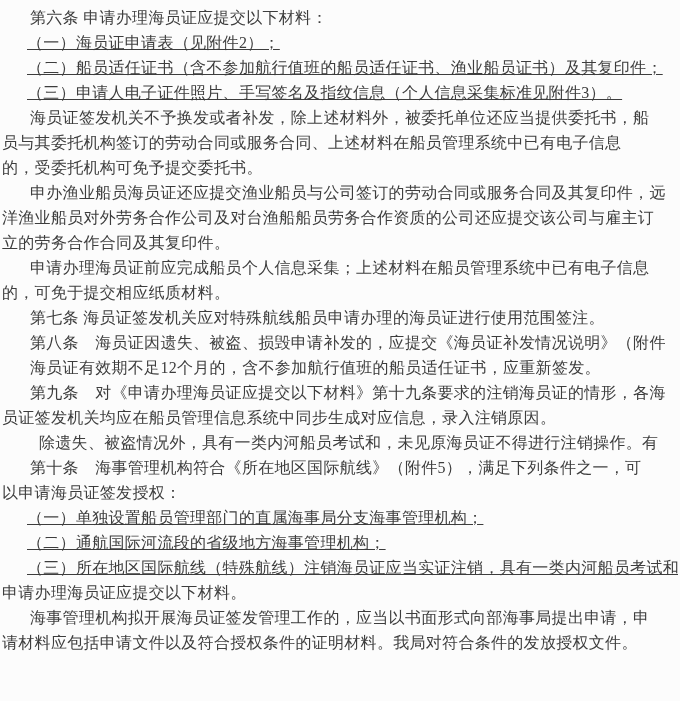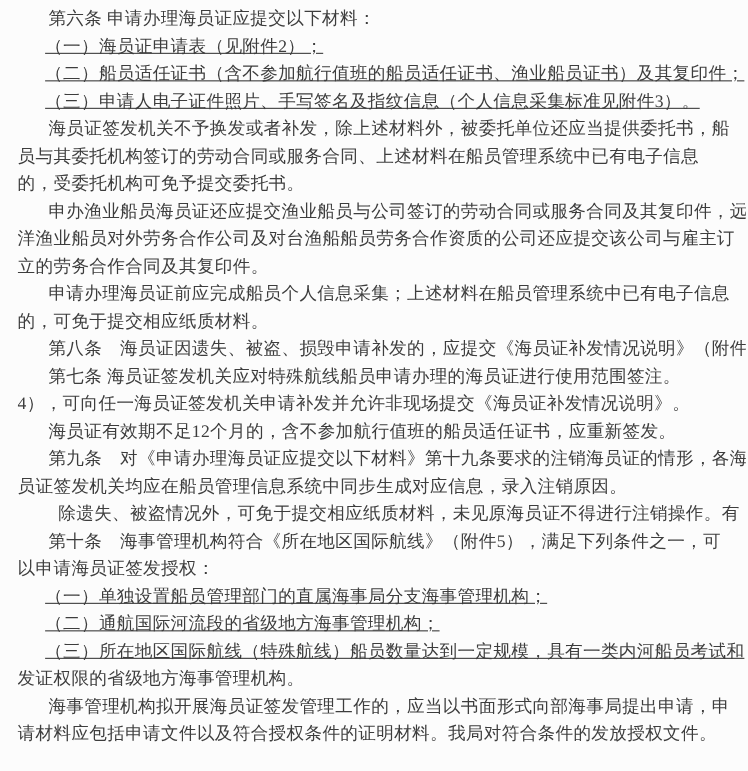--- a/index.html
+++ b/index.html
@@ -9,21 +9,21 @@
   body {
     width: 680px;
     height: 701px;
     background: #fcfcfc;
     overflow: hidden;
   }
   .page {
     box-sizing: border-box;
     width: 680px;
     height: 701px;
-    padding: 5px 2px 0 16px;
+    padding: 5px 2px 0 2px;
     font-family: "Liberation Serif", "DejaVu Serif", serif;
     font-size: 16px;
     color: #3d3d3d;
   }
   .ln {
     height: 25px;
     line-height: 25px;
     white-space: nowrap;
     letter-spacing: 0.3px;
     overflow: hidden;
@@ -41,28 +41,27 @@
   <div class="ln ind-sub">（二）船员适任证书（含不参加航行值班的船员适任证书、渔业船员证书）及其复印件；</div>
   <div class="ln ind-sub">（三）申请人电子证件照片、手写签名及指纹信息（个人信息采集标准见附件3）。</div>
   <div class="ln ind">海员证签发机关不予换发或者补发，除上述材料外，被委托单位还应当提供委托书，船</div>
   <div class="ln">员与其委托机构签订的劳动合同或服务合同、上述材料在船员管理系统中已有电子信息</div>
   <div class="ln">的，受委托机构可免予提交委托书。</div>
   <div class="ln ind">申办渔业船员海员证还应提交渔业船员与公司签订的劳动合同或服务合同及其复印件，远</div>
   <div class="ln">洋渔业船员对外劳务合作公司及对台渔船船员劳务合作资质的公司还应提交该公司与雇主订</div>
   <div class="ln">立的劳务合作合同及其复印件。</div>
   <div class="ln ind">申请办理海员证前应完成船员个人信息采集；上述材料在船员管理系统中已有电子信息</div>
   <div class="ln">的，可免于提交相应纸质材料。</div>
+  <div class="ln ind">第七条 海员证签发机关应对特殊航线船员申请办理的海员证进行使用范围签注。</div>
   <div class="ln ind">第八条　海员证因遗失、被盗、损毁申请补发的，应提交《海员证补发情况说明》（附件</div>
-  <div class="ln ind">第七条 海员证签发机关应对特殊航线船员申请办理的海员证进行使用范围签注。</div>
-  <div class="ln">4），可向任一海员证签发机关申请补发并允许非现场提交《海员证补发情况说明》。</div>
   <div class="ln ind">海员证有效期不足12个月的，含不参加航行值班的船员适任证书，应重新签发。</div>
   <div class="ln ind">第九条　对《申请办理海员证应提交以下材料》第十九条要求的注销海员证的情形，各海</div>
   <div class="ln">员证签发机关均应在船员管理信息系统中同步生成对应信息，录入注销原因。</div>
-  <div class="ln ind-lg">除遗失、被盗情况外，可免于提交相应纸质材料，未见原海员证不得进行注销操作。有</div>
+  <div class="ln ind-lg">除遗失、被盗情况外，具有一类内河船员考试和，未见原海员证不得进行注销操作。有</div>
   <div class="ln ind">第十条　海事管理机构符合《所在地区国际航线》（附件5），满足下列条件之一，可</div>
   <div class="ln">以申请海员证签发授权：</div>
   <div class="ln ind-sub">（一）单独设置船员管理部门的直属海事局分支海事管理机构；</div>
   <div class="ln ind-sub">（二）通航国际河流段的省级地方海事管理机构；</div>
-  <div class="ln ind-sub">（三）所在地区国际航线（特殊航线）船员数量达到一定规模，具有一类内河船员考试和</div>
-  <div class="ln">发证权限的省级地方海事管理机构。</div>
+  <div class="ln ind-sub">（三）所在地区国际航线（特殊航线）注销海员证应当实证注销，具有一类内河船员考试和</div>
+  <div class="ln">申请办理海员证应提交以下材料。</div>
   <div class="ln ind">海事管理机构拟开展海员证签发管理工作的，应当以书面形式向部海事局提出申请，申</div>
   <div class="ln">请材料应包括申请文件以及符合授权条件的证明材料。我局对符合条件的发放授权文件。</div>
 </div>
 
 </body></html>

